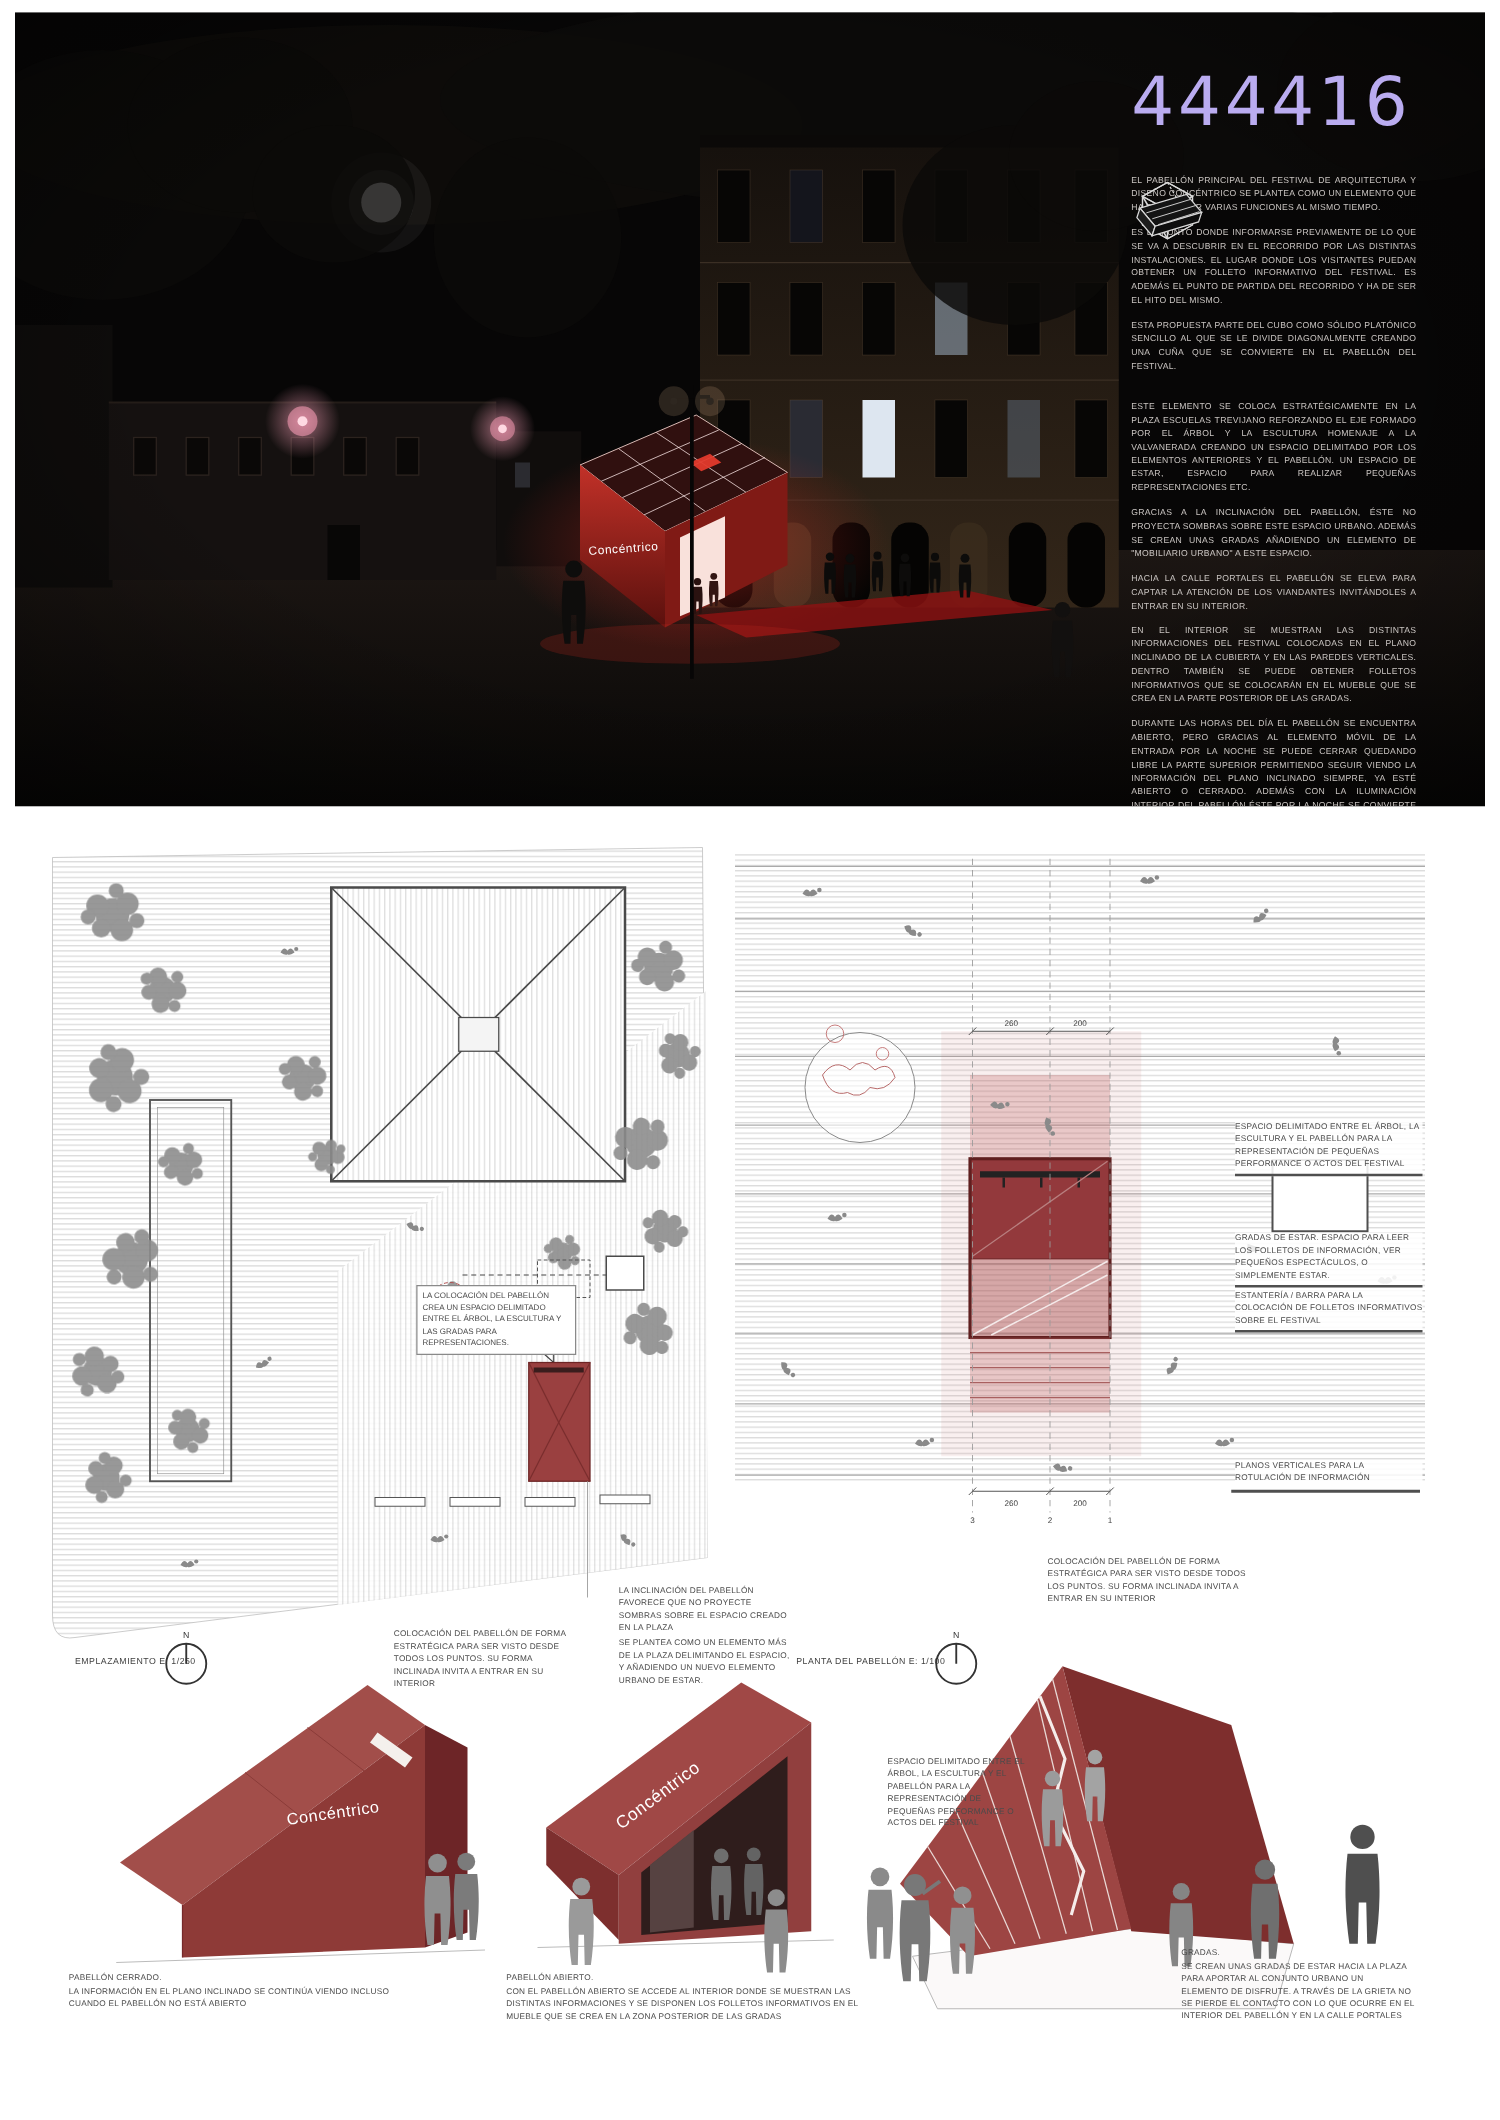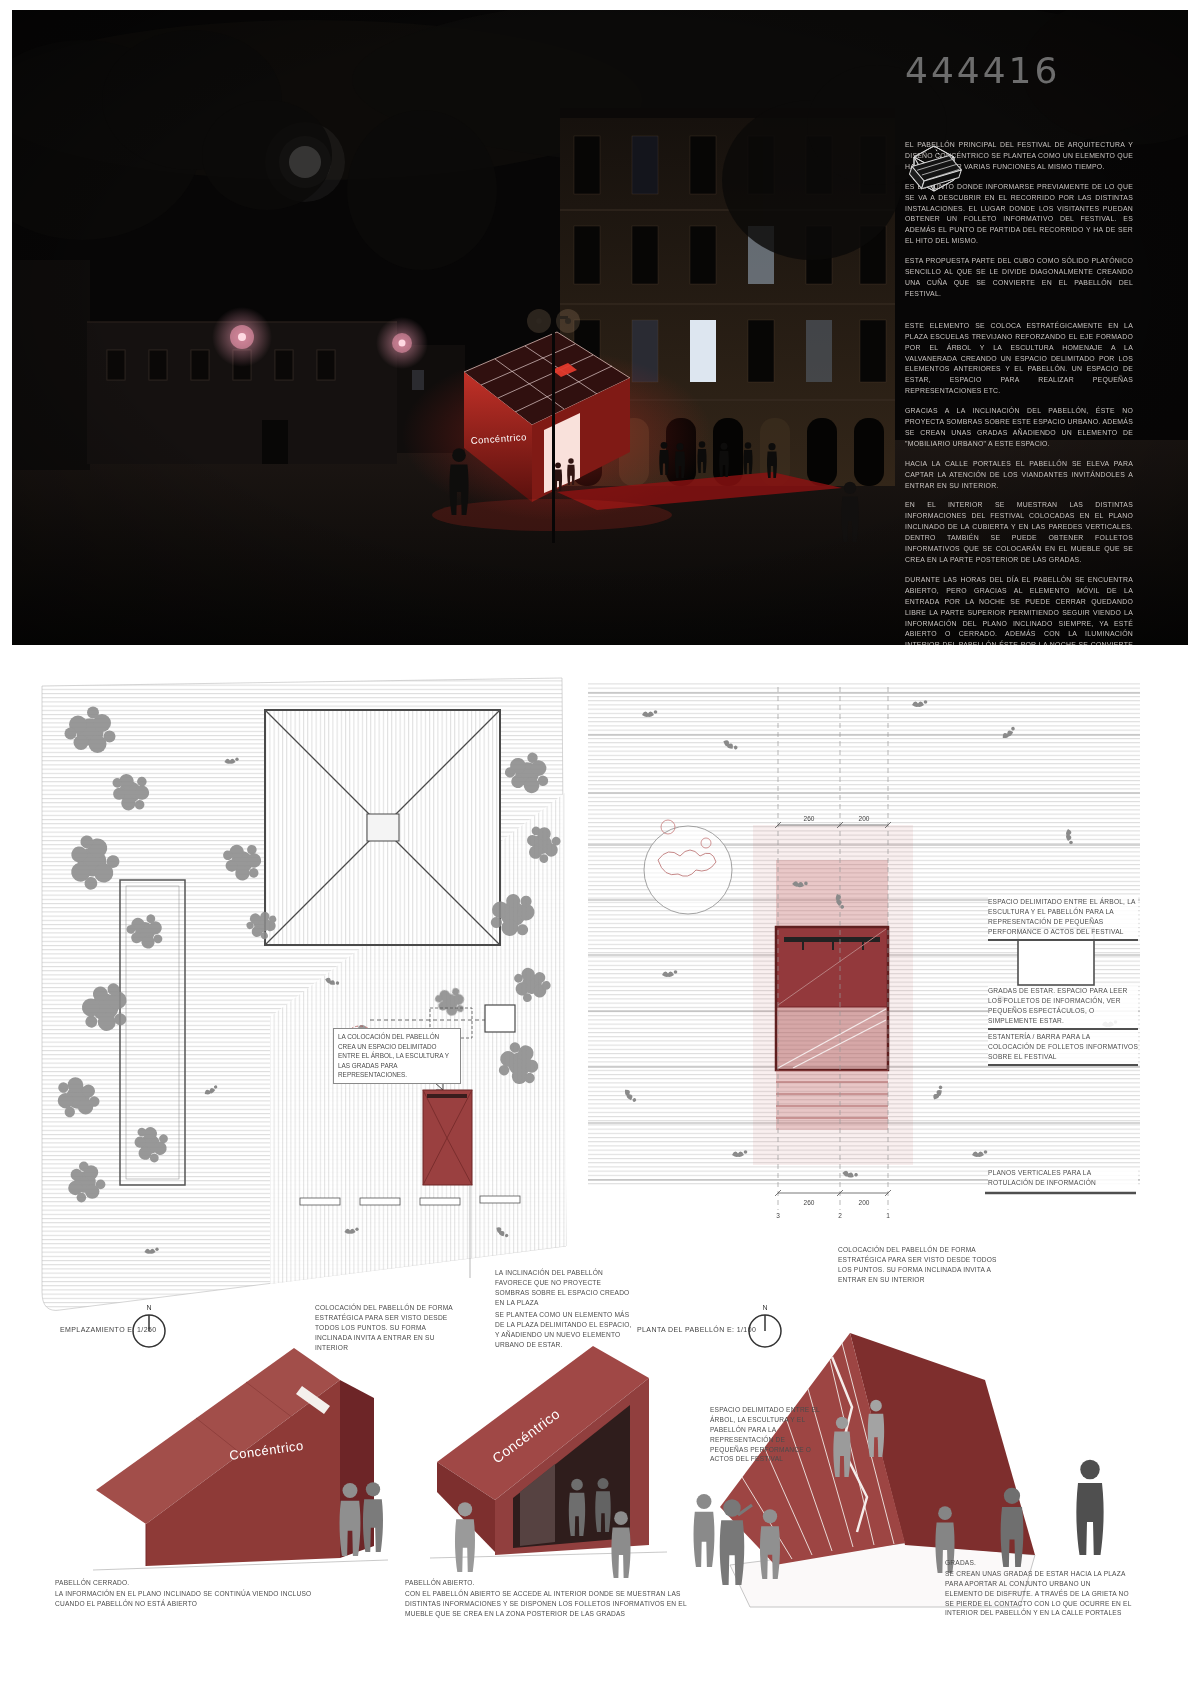--- a/index.html
+++ b/index.html
@@ -2,21 +2,21 @@
 <html lang="es"><head>
 <meta charset="utf-8">
 <style>
   html,body{margin:0;padding:0;background:#ffffff;}
   .board{position:relative;width:1200px;height:1696px;background:#ffffff;overflow:hidden;
          font-family:"Liberation Sans",sans-serif;}
   
   .hero{position:absolute;left:12px;top:10px;width:1176px;height:635px;background:#070606;overflow:hidden;}
   .hero svg{position:absolute;left:0;top:0;}
   .board-number{position:absolute;left:893px;top:40px;width:260px;
-    font-family:"DejaVu Sans",sans-serif;font-size:36px;font-weight:400;color:#737373;
+    font-family:"DejaVu Sans",sans-serif;font-size:54px;font-weight:400;color:#c4b5fd;
     letter-spacing:3px;opacity:.95;}
   .hero-text{position:absolute;left:893px;top:130px;width:228px;color:#c9c4c1;
     font-size:6.9px;line-height:1.58;letter-spacing:.25px;text-align:justify;text-transform:uppercase;}
   .hero-text p{margin:0 0 9px 0;}
   .cube-row{display:flex;gap:14px;align-items:flex-end;margin:4px 0 12px 0;}
   
   .ann{position:absolute;font-size:6.6px;line-height:1.5;color:#4b4b4b;letter-spacing:.2px;
        text-transform:uppercase;background:rgba(255,255,255,.88);}
   .ann.noband{background:transparent;}
   .ann.lead{border-bottom:2.5px solid #4f4f4f;padding-bottom:2px;}

